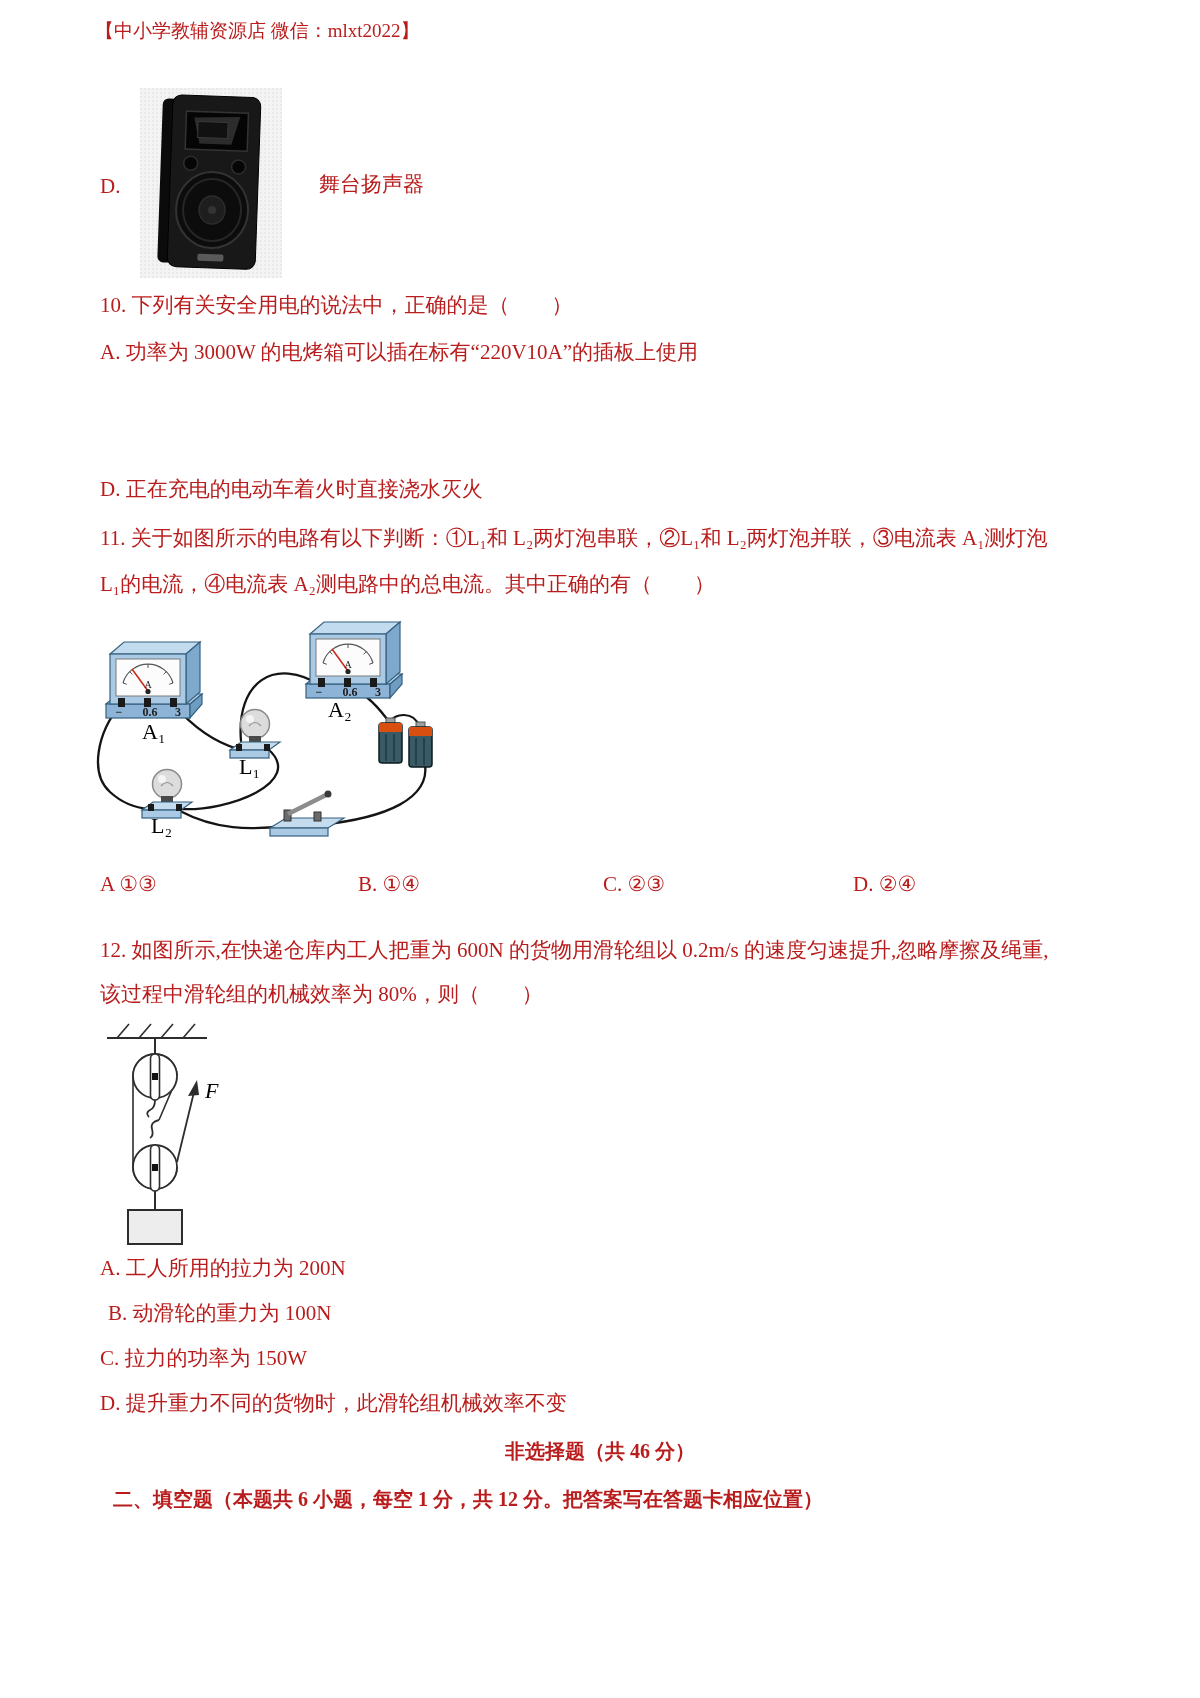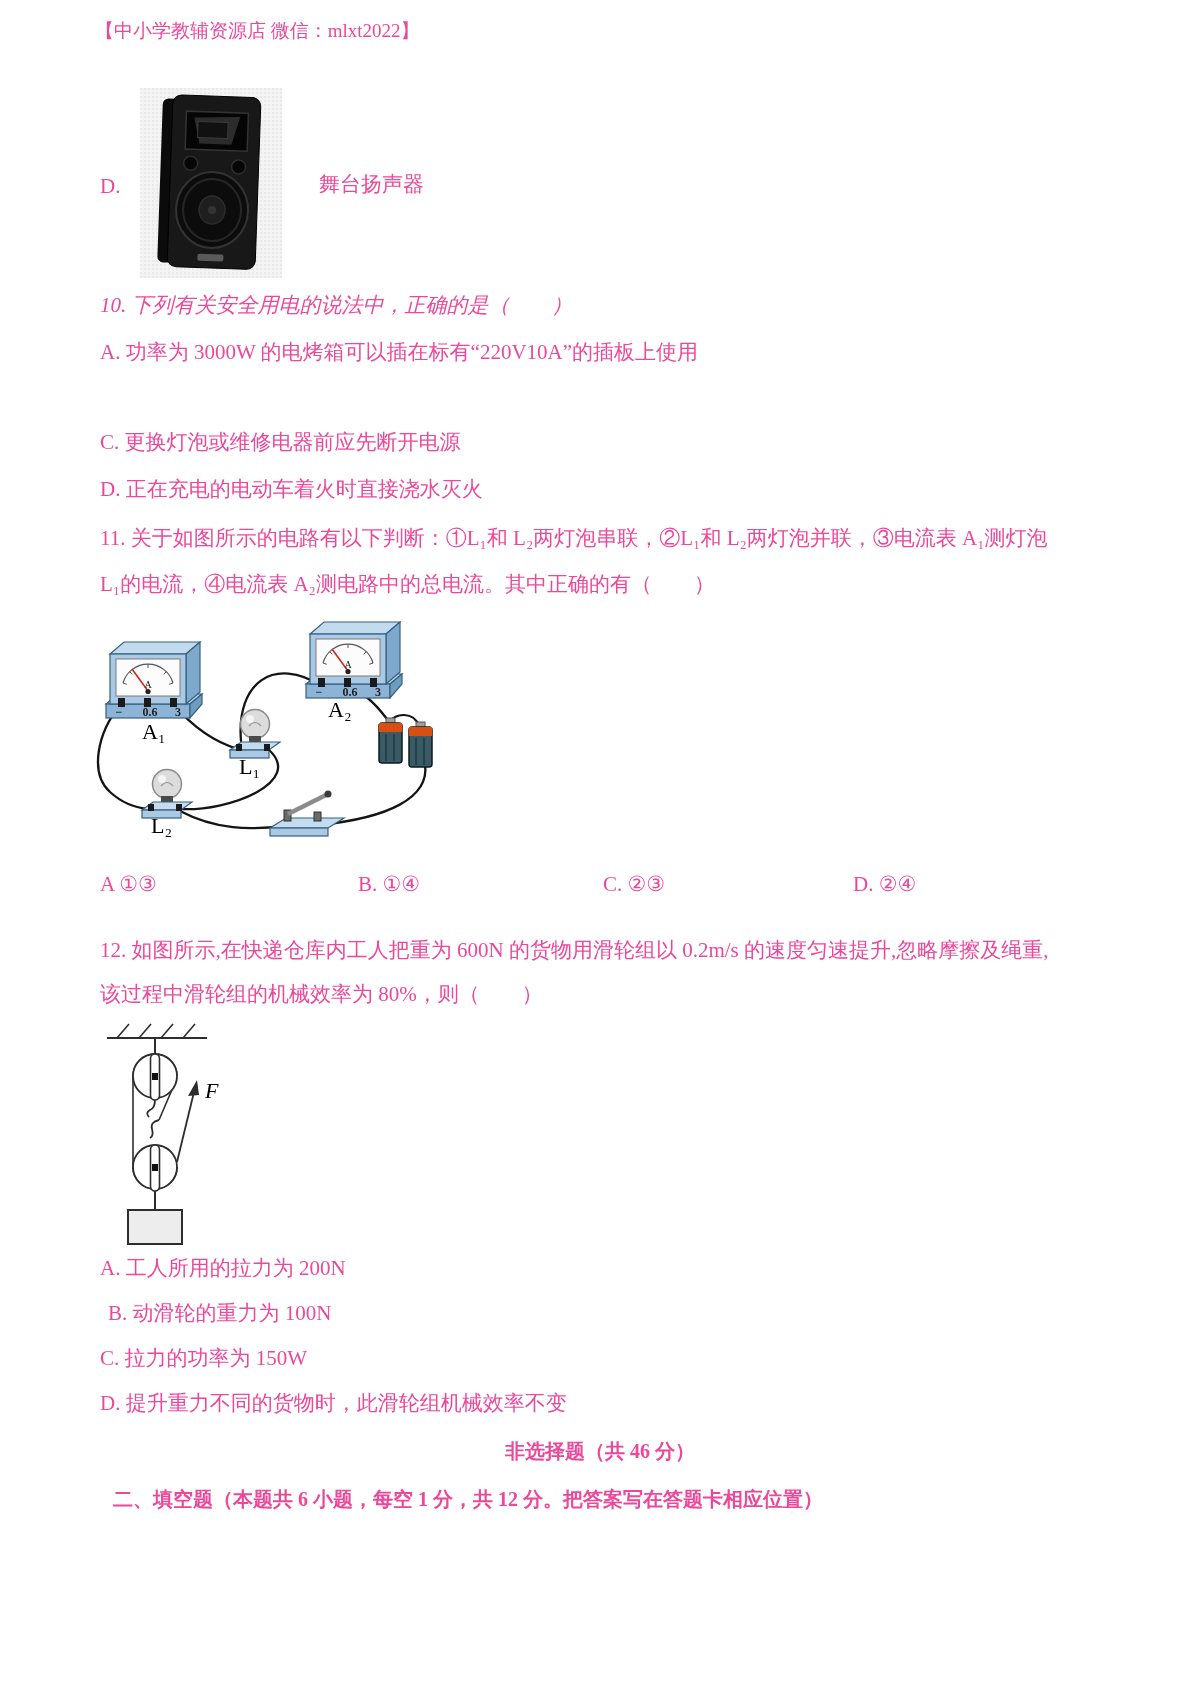--- a/index.html
+++ b/index.html
@@ -1,17 +1,17 @@
 <!DOCTYPE html>
 <html><head>
 <meta charset="utf-8">
 <style>
   html,body{margin:0;padding:0;background:#888;}
   .page{position:relative;width:1200px;height:1698px;background:#ffffff;margin:0 auto;
-        font-family:"Liberation Serif","DejaVu Serif",serif;color:#ec4899;overflow:hidden;}
+        font-family:"Liberation Serif","DejaVu Serif",serif;color:#b91c1c;overflow:hidden;}
   .abs{position:absolute;white-space:nowrap;}
   .t{font-size:21px;line-height:28px;}
   .small{font-size:19px;}
   .bold{font-weight:bold;font-size:20px;}
   .center{left:0;width:1200px;text-align:center;}
   .optrow span{position:absolute;top:0;font-size:21px;}
   svg text{font-family:"Liberation Serif","DejaVu Serif",serif;}
   .figlabel{font-size:22px;}
 </style>
 </head>
@@ -48,23 +48,22 @@
         <ellipse cx="73" cy="122" rx="13" ry="14" fill="#1e1e1e" stroke="#2c2c2c" stroke-width="1.5"></ellipse>
         <circle cx="73" cy="122" r="4" fill="#333"></circle>
 
         <rect x="60" y="166" width="26" height="7" rx="2" fill="#5a5a5a"></rect>
       </g>
     </svg>
   </div>
 
   <div class="abs t" style="left:283px;top:170px;margin-left:36px;">舞台扬声器</div>
 
-  <div class="abs t" style="left:100px;top:291px;font-style:italic;">10. 下列有关安全用电的说法中，正确的是（　　）</div>
+  <div class="abs t" style="left:100px;top:291px;">10. 下列有关安全用电的说法中，正确的是（　　）</div>
   <div class="abs t" style="left:100px;top:338px;">A. 功率为 3000W 的电烤箱可以插在标有“220V10A”的插板上使用</div>
-  <div class="abs t" style="left:100px;top:428px;">C. 更换灯泡或维修电器前应先断开电源</div>
   <div class="abs t" style="left:100px;top:475px;">D. 正在充电的电动车着火时直接浇水灭火</div>
 
   <div class="abs t" style="left:100px;top:524px;">11. 关于如图所示的电路有以下判断：①L₁和 L₂两灯泡串联，②L₁和 L₂两灯泡并联，③电流表 A₁测灯泡</div>
   <div class="abs t" style="left:100px;top:570px;">L₁的电流，④电流表 A₂测电路中的总电流。其中正确的有（　　）</div>
 
   <div class="abs" style="left:92px;top:612px;width:372px;height:248px;">
     <svg width="372" height="248" viewBox="0 0 372 248">
       <defs>
 
         <g id="am">

